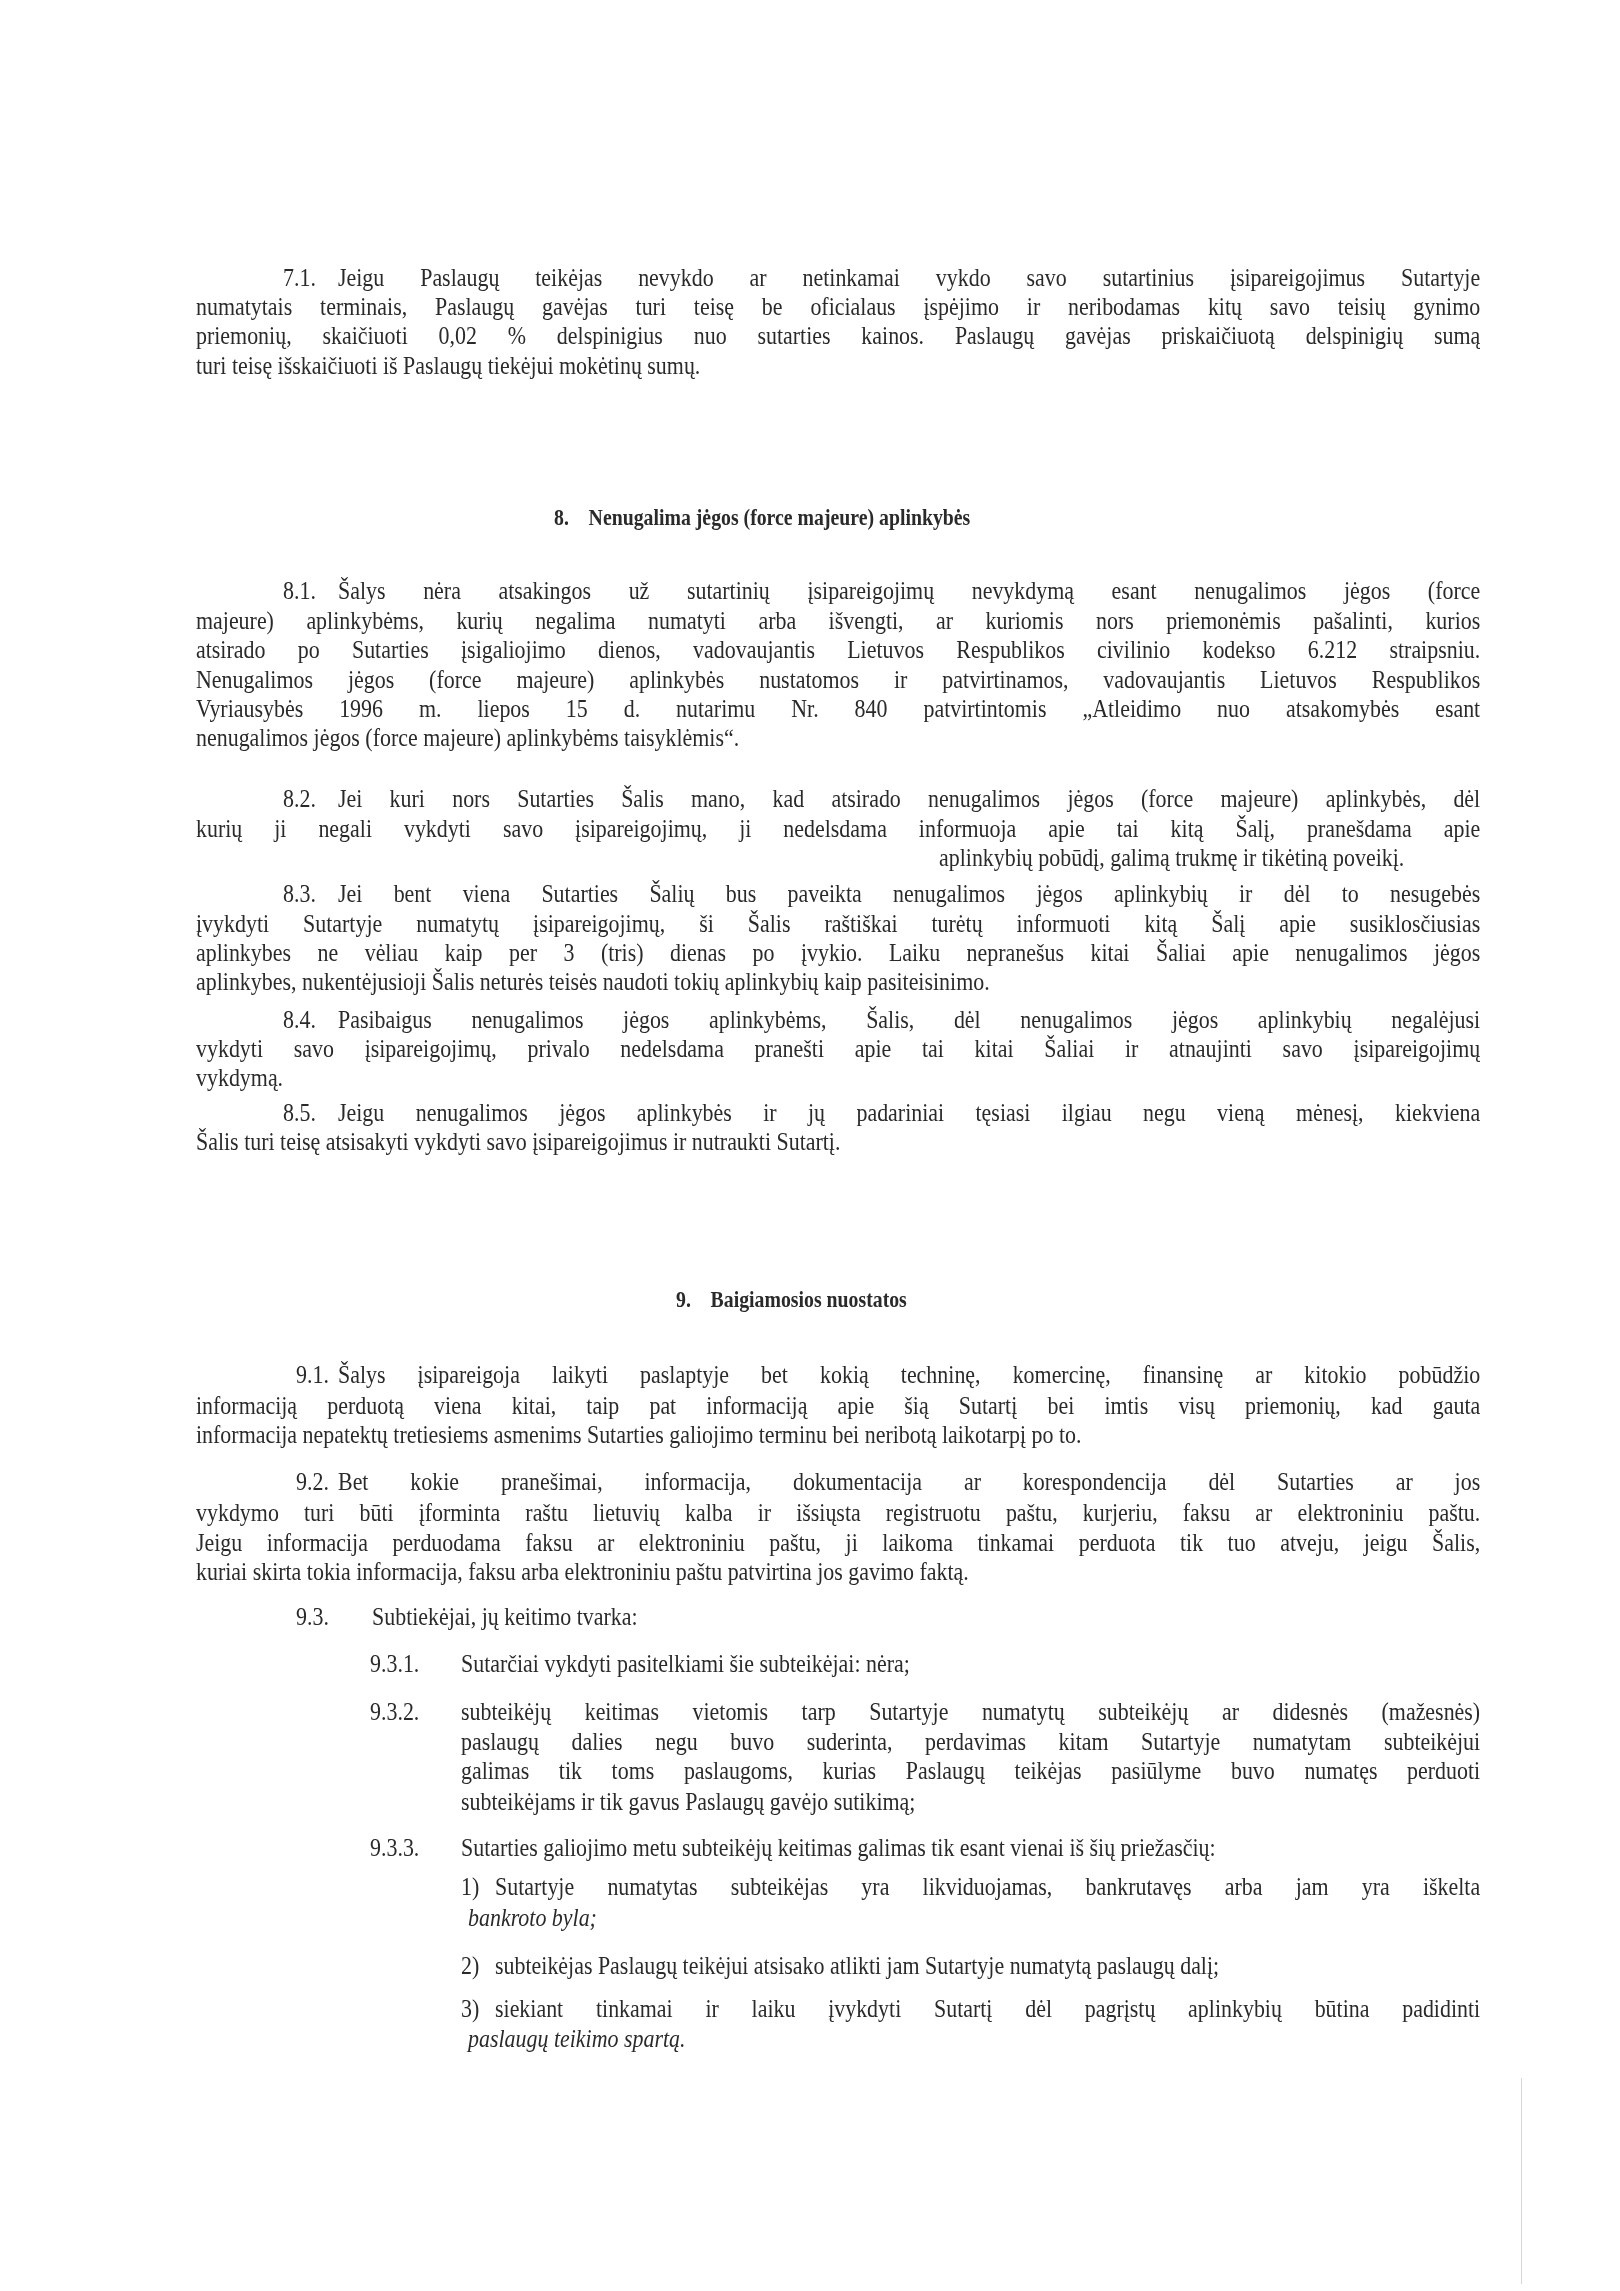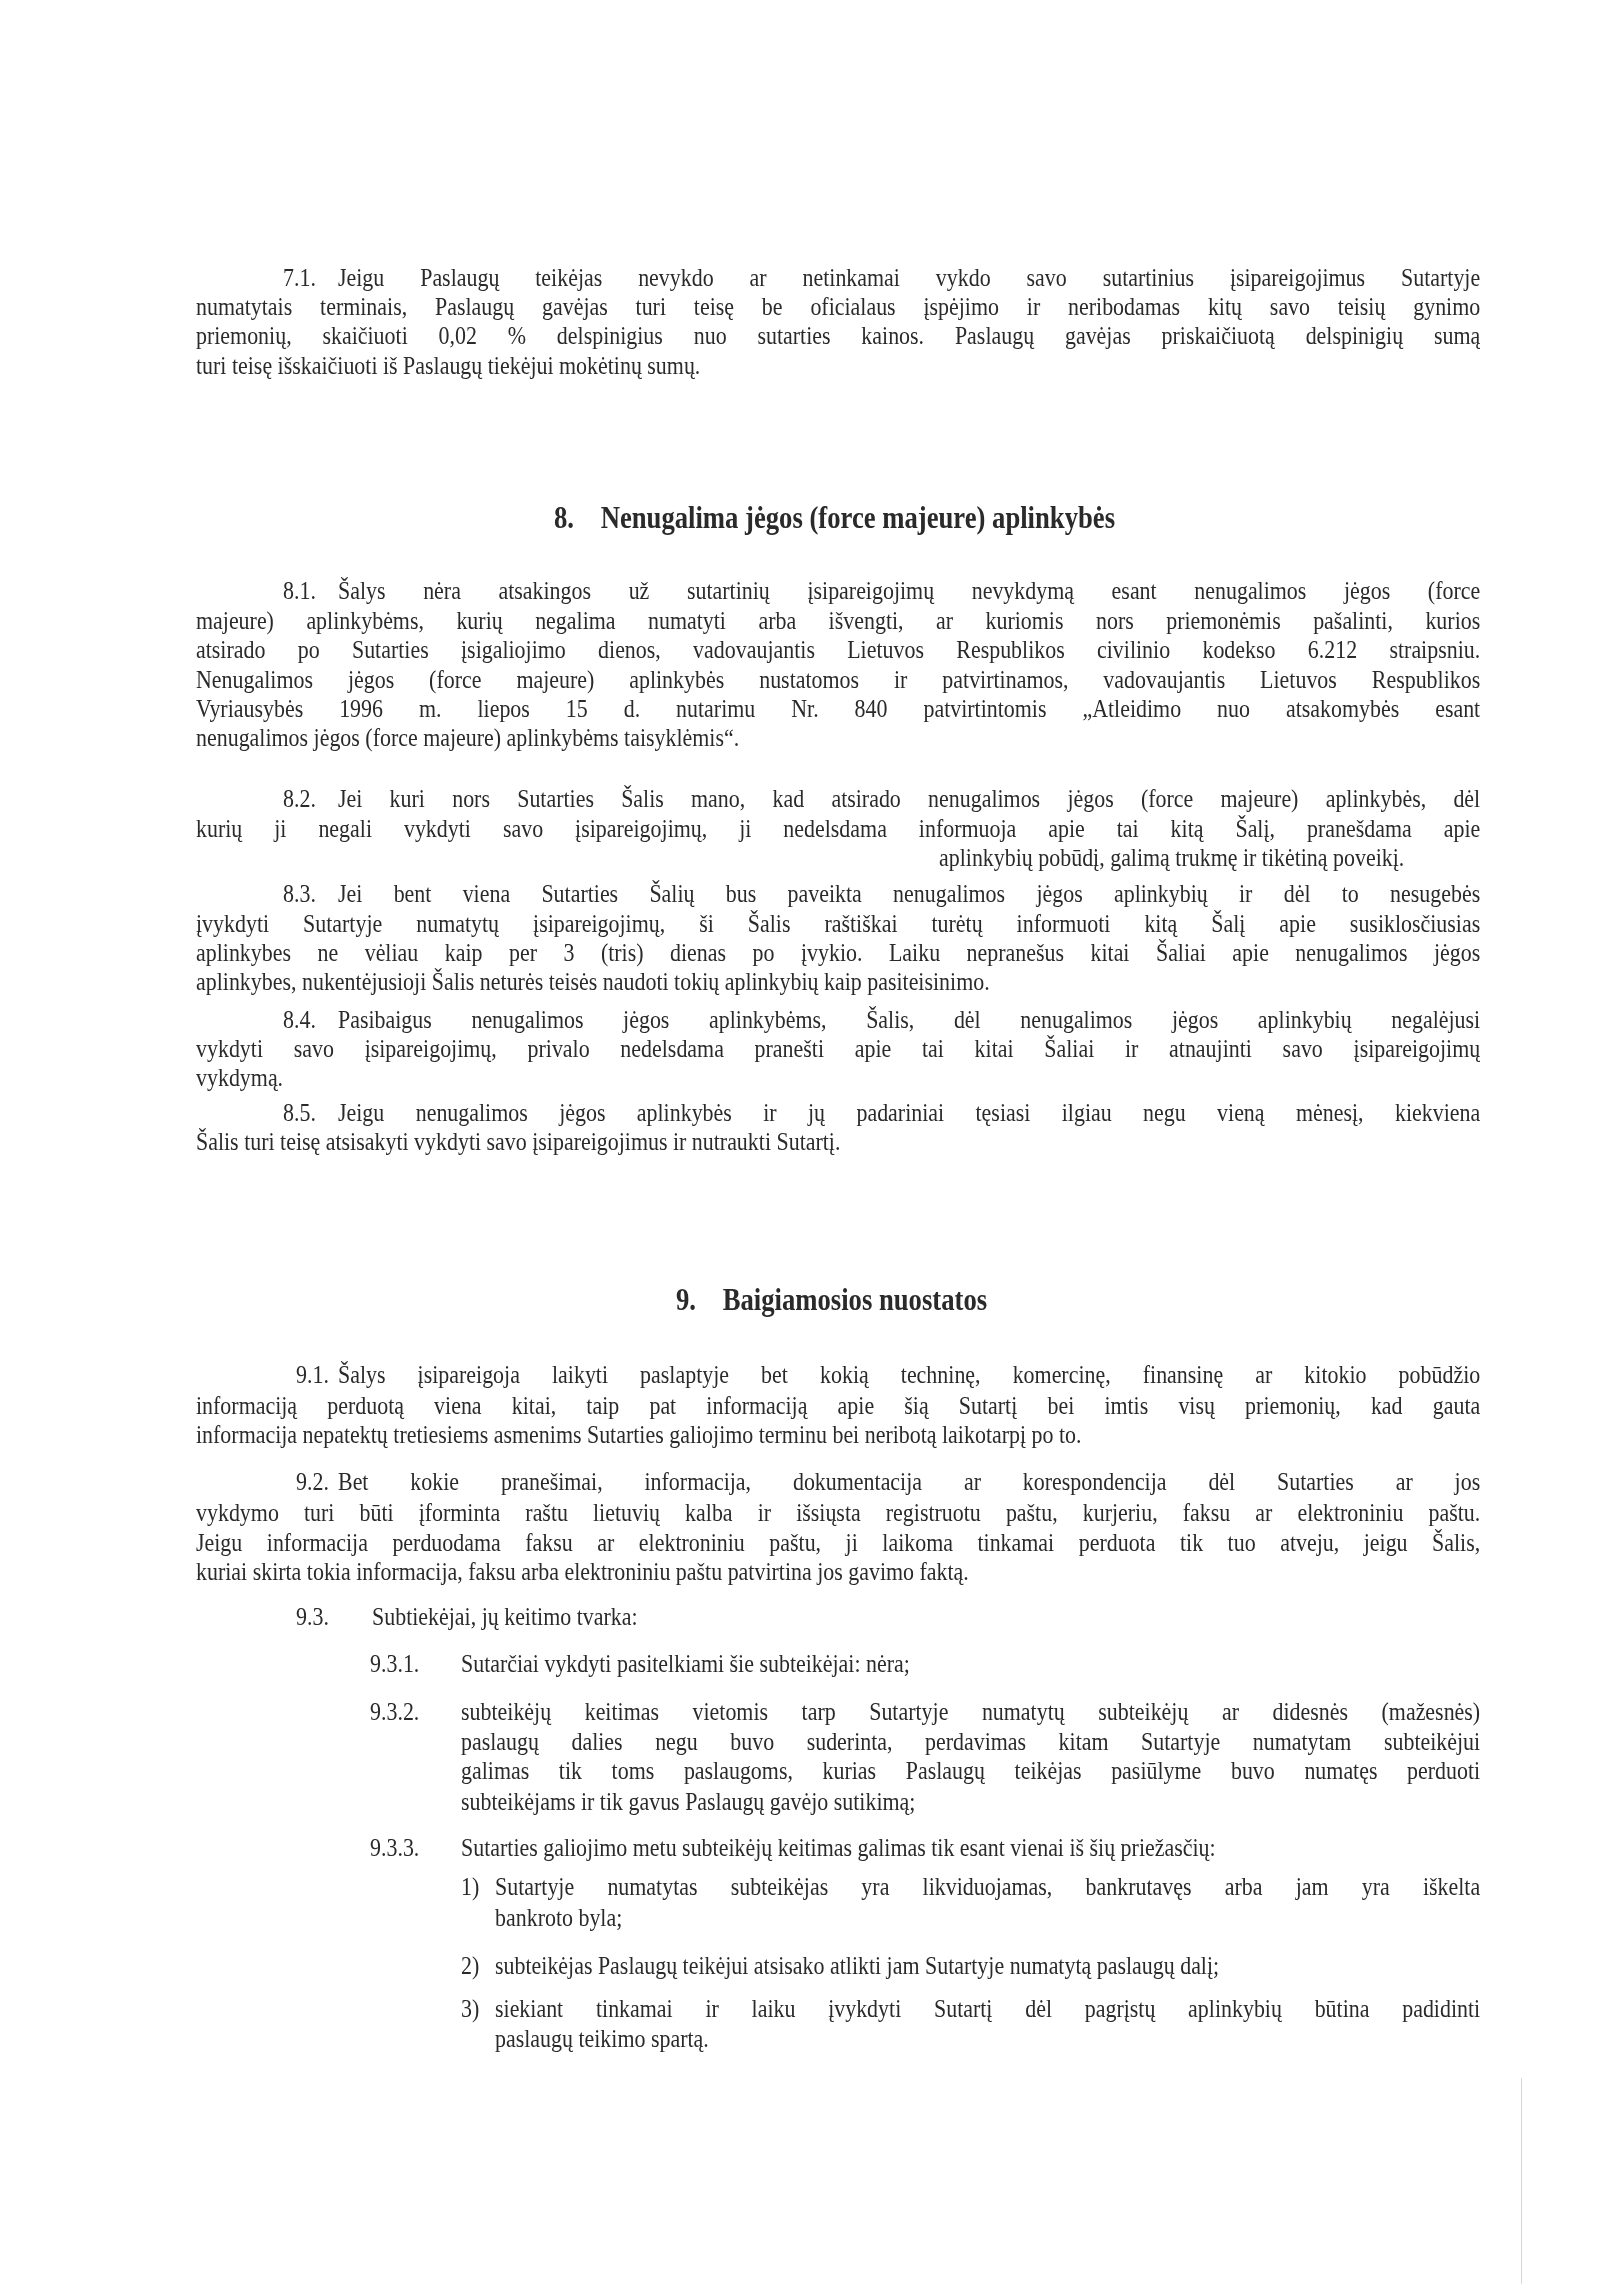--- a/index.html
+++ b/index.html
@@ -5,23 +5,23 @@
   html, body { margin:0; padding:0; background:#ffffff; }
   body { width:1620px; height:2292px; position:relative; overflow:hidden;
          font-family:"Liberation Serif", "DejaVu Serif", serif; color:#2a2a2a; }
   .ln { position:absolute; left:196px; width:1284px; font-size:25.5px; line-height:29px;
         white-space:nowrap; overflow:visible; }
   .ln > span { display:inline-block; transform-origin:left top; }
   .j { text-align:justify; text-align-last:justify; white-space:normal; height:29px; overflow:hidden; }
   .j > span { display:block; width:100%; }
   .sub { left:461px; width:1019px; }
   .sub2 { left:495px; width:985px; }
-  .sub2b { left:495px; width:985px; }
+  .sub2b { left:468px; width:985px;font-style:italic; }
   .num { position:absolute; font-size:25.5px; line-height:29px; }
-  .h { position:absolute; font-size:31px; font-weight:bold; line-height:31px; white-space:nowrap;text-align:center; }
+  .h { position:absolute; font-size:23px; font-weight:bold; line-height:31px; white-space:nowrap;text-align:center; }
   .edge { position:absolute; right:98px; top:2078px; width:1px; height:206px; background:#d6d6d6; }
   .cond { display:inline-block; transform:scaleX(0.86); transform-origin:left top; white-space:nowrap; }
 </style>
 </head>
 <body>
 
 <div>
 
   <div>
     <div class="num" style="left:283px;top:263px;"><span class="cond">7.1.</span></div>

